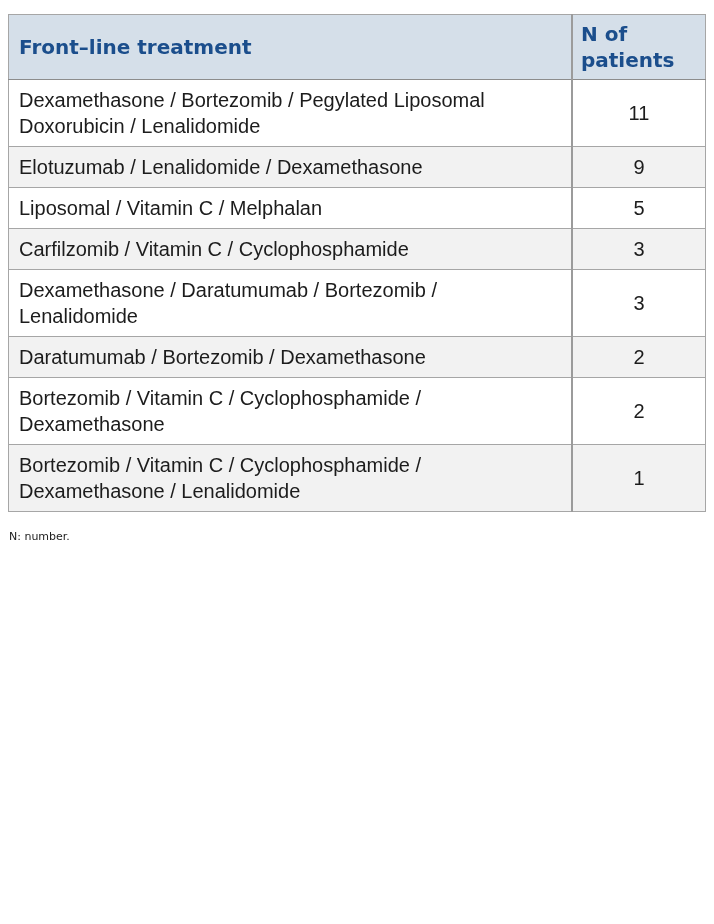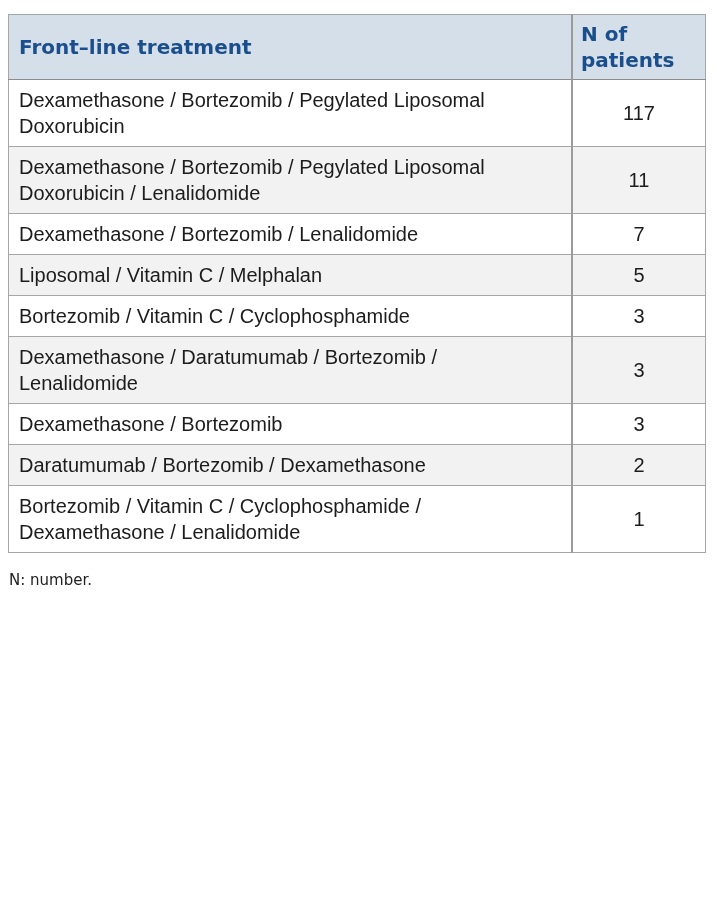--- a/index.html
+++ b/index.html
@@ -61,79 +61,75 @@
     padding-left: 4px;
     padding-right: 4px;
   }
   tbody tr:nth-child(even) td {
     background: #f2f2f2;
   }
   .footnote {
     margin-top: 18px;
     margin-left: 1px;
     font-family: "DejaVu Sans", sans-serif;
-    font-size: 15px;
+    font-size: 11px;
     color: #222222;
   }
 </style>
 </head>
 <body>
 
 <div class="page">
   <table class="treatment-table">
     <thead>
       <tr>
         <th class="col-treatment">Front–line treatment</th>
         <th class="col-n">N of patients</th>
       </tr>
     </thead>
     <tbody id="table-body">
-  <tr>
-    <td class="cell-treatment">Dexamethasone / Bortezomib / Pegylated Liposomal Doxorubicin</td>
-    <td class="cell-n">117</td>
-  </tr>
 
   <tr>
     <td class="cell-treatment">Dexamethasone / Bortezomib / Pegylated Liposomal Doxorubicin / Lenalidomide</td>
     <td class="cell-n">11</td>
   </tr>
 
+  <tr>
+    <td class="cell-treatment">Elotuzumab / Lenalidomide / Dexamethasone</td>
+    <td class="cell-n">9</td>
+  </tr>
 
-  <tr>
-    <td class="cell-treatment">Dexamethasone / Bortezomib / Lenalidomide</td>
-    <td class="cell-n">7</td>
-  </tr>
 
   <tr>
     <td class="cell-treatment">Liposomal / Vitamin C / Melphalan</td>
     <td class="cell-n">5</td>
   </tr>
 
 
 
   <tr>
-    <td class="cell-treatment">Bortezomib / Vitamin C / Cyclophosphamide</td>
+    <td class="cell-treatment">Carfilzomib / Vitamin C / Cyclophosphamide</td>
     <td class="cell-n">3</td>
   </tr>
 
   <tr>
     <td class="cell-treatment">Dexamethasone / Daratumumab / Bortezomib / Lenalidomide</td>
     <td class="cell-n">3</td>
   </tr>
 
-  <tr>
-    <td class="cell-treatment">Dexamethasone / Bortezomib</td>
-    <td class="cell-n">3</td>
-  </tr>
 
   <tr>
     <td class="cell-treatment">Daratumumab / Bortezomib / Dexamethasone</td>
     <td class="cell-n">2</td>
   </tr>
 
+  <tr>
+    <td class="cell-treatment">Bortezomib / Vitamin C / Cyclophosphamide / Dexamethasone</td>
+    <td class="cell-n">2</td>
+  </tr>
 
 
   <tr>
     <td class="cell-treatment">Bortezomib / Vitamin C / Cyclophosphamide / Dexamethasone / Lenalidomide</td>
     <td class="cell-n">1</td>
   </tr>
 
 
 </tbody>
   </table>

